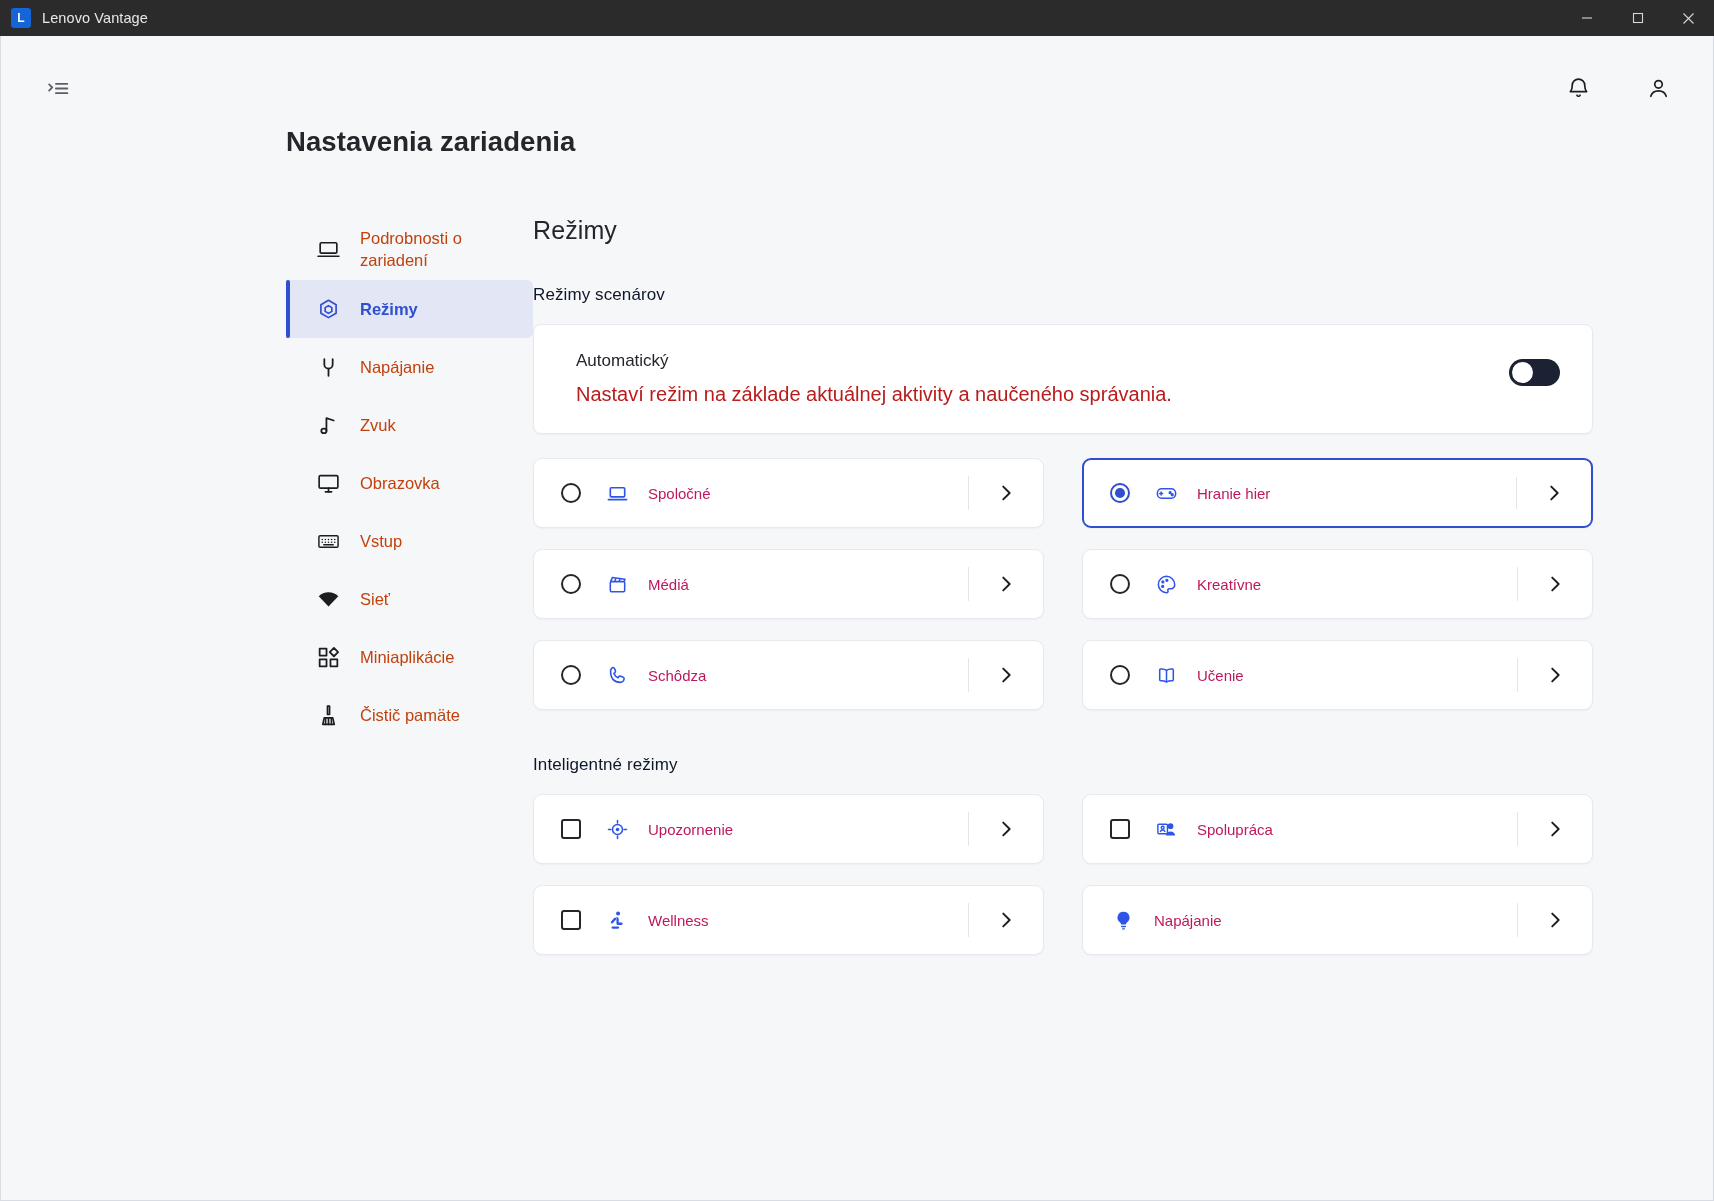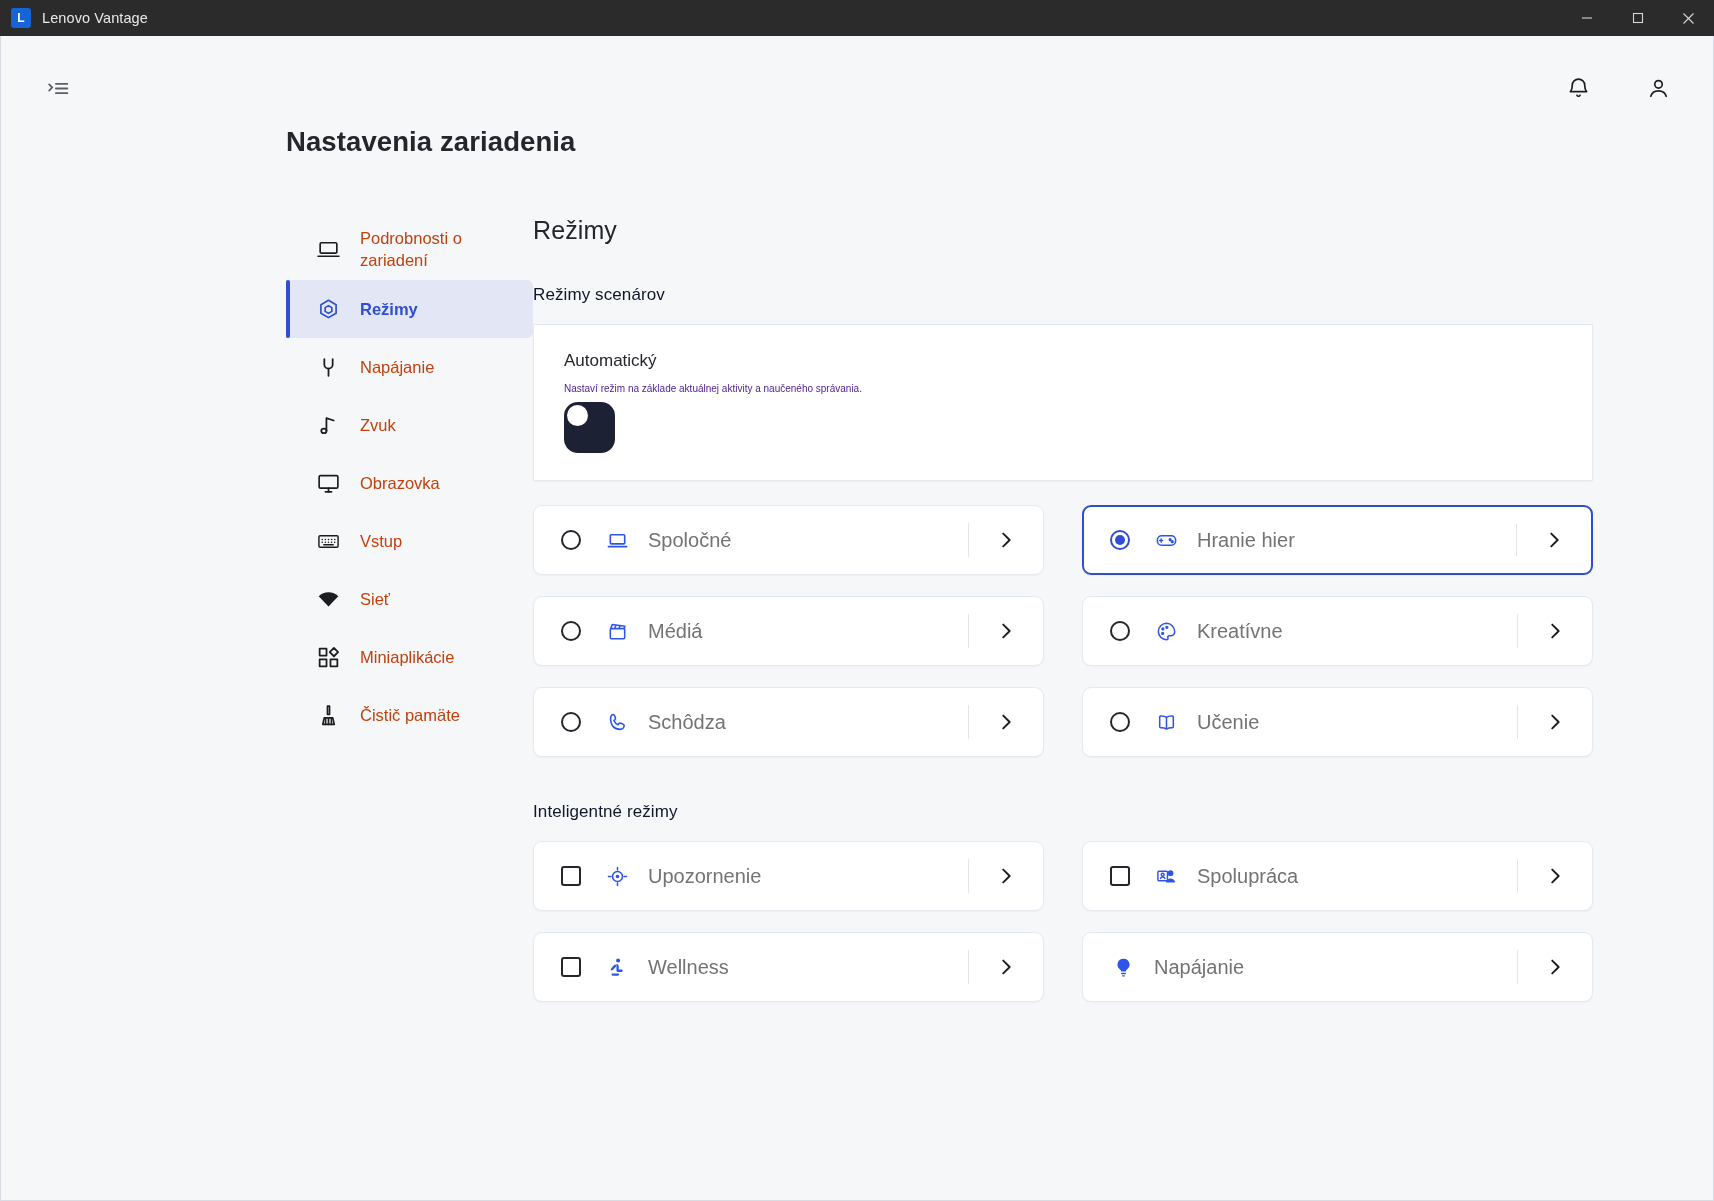--- a/index.html
+++ b/index.html
@@ -107,30 +107,29 @@
   .section-title {
     font-size: 25px; color: #23262b; font-weight: 400; margin-bottom: 40px;
     letter-spacing: .1px;
   }
   .group-title {
     font-size: 17px; color: #0f172a; margin-bottom: 19px; letter-spacing: .1px;
   }
 
   .auto-card {
     background: #ffffff; border: 1px solid #e6e9ee;
-    border-radius: 1px;
-    padding: 26px 28px 27px 30px;
+    border-radius: 8px;
+    padding: 26px 28px 27px 42px;
     display: flex; align-items: flex-start;
     box-shadow: 0 1px 2px rgba(22,30,45,.04);
     margin-bottom: 24px;
-    flex-direction: column;
   }
   .auto-text { flex: 1 1 auto; }
   .auto-title { font-size: 17px; color: #23262b; margin-bottom: 12px; }
-  .auto-desc { font-size: 10px; color: #4c1d95; }
+  .auto-desc { font-size: 20px; color: #b91c1c; }
   .toggle {
     width: 51px; height: 27px; border-radius: 14px;
     background: #1c2133; position: relative; flex: 0 0 51px;
     margin-top: 8px; margin-right: 4px;
   }
   .toggle .knob {
     position: absolute; top: 3px; left: 3px;
     width: 21px; height: 21px; border-radius: 50%;
     background: #ffffff;
   }
@@ -162,21 +161,21 @@
     width: 20px; height: 20px; border-radius: 3px;
     border: 2px solid #23262b; flex: 0 0 20px;
   }
   .mode-ico {
     width: 26px; flex: 0 0 26px; margin-left: 23px;
     color: #2f55e8;
     display: flex; align-items: center; justify-content: center;
   }
   .mode-ico.nolead { margin-left: 0; }
   .mode-label {
-    margin-left: 18px; font-size: 20px; color: #737373;
+    margin-left: 18px; font-size: 15px; color: #be185d;
     flex: 1 1 auto;
   }
   .card-div { width: 1px; align-self: stretch; background: #e2e5ea; margin: 17px 0; }
   .chev {
     width: 74px; flex: 0 0 74px;
     display: flex; align-items: center; justify-content: center;
     color: #1b1d20;
   }
   .smart-head { margin-top: 45px; }
 </style>

